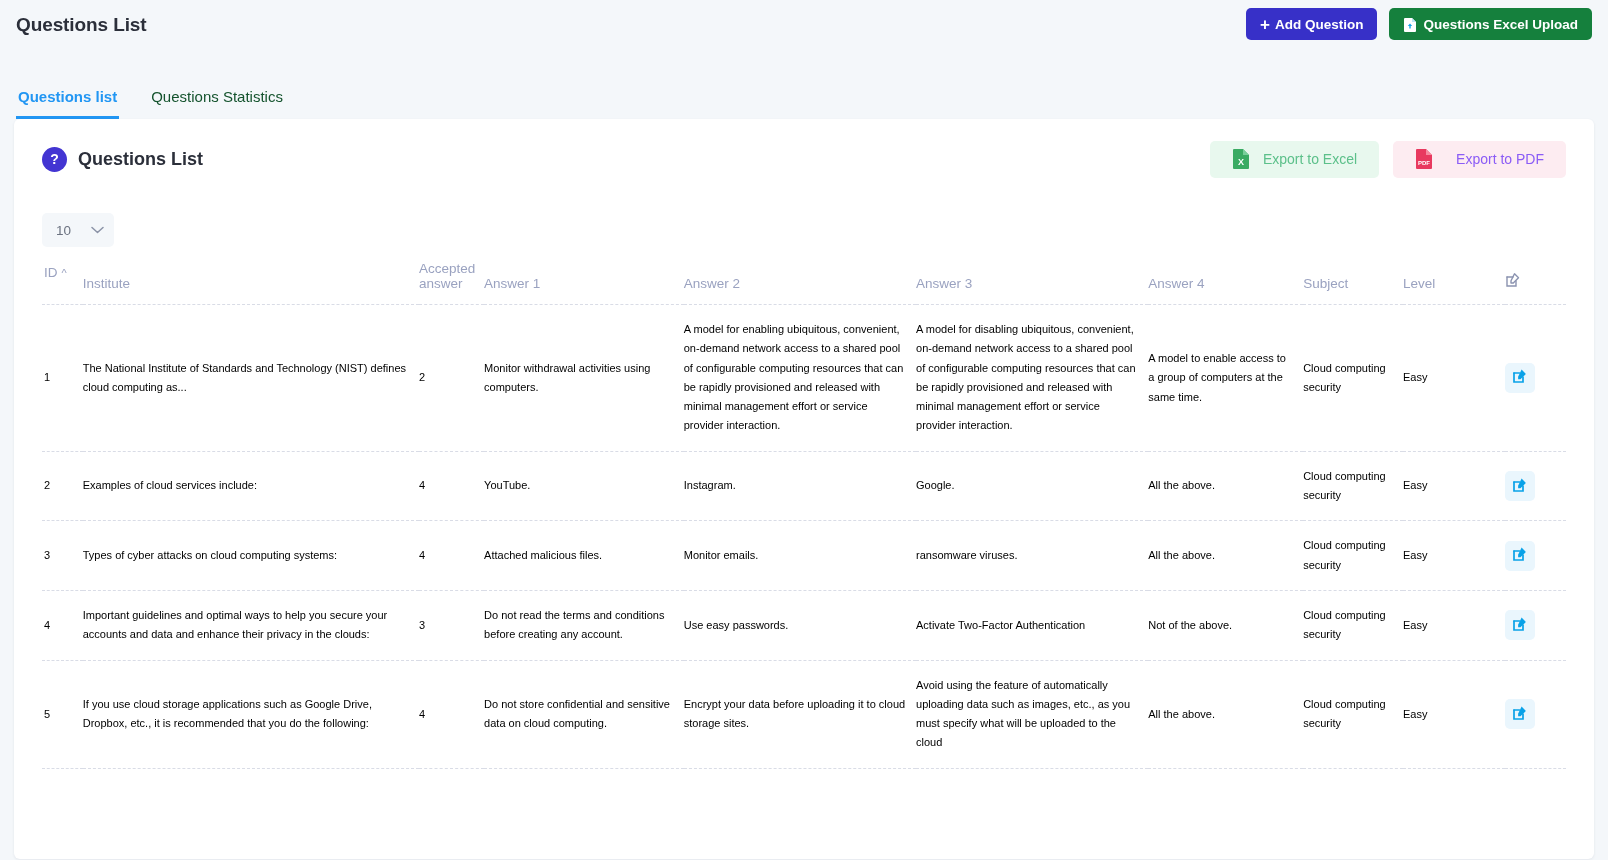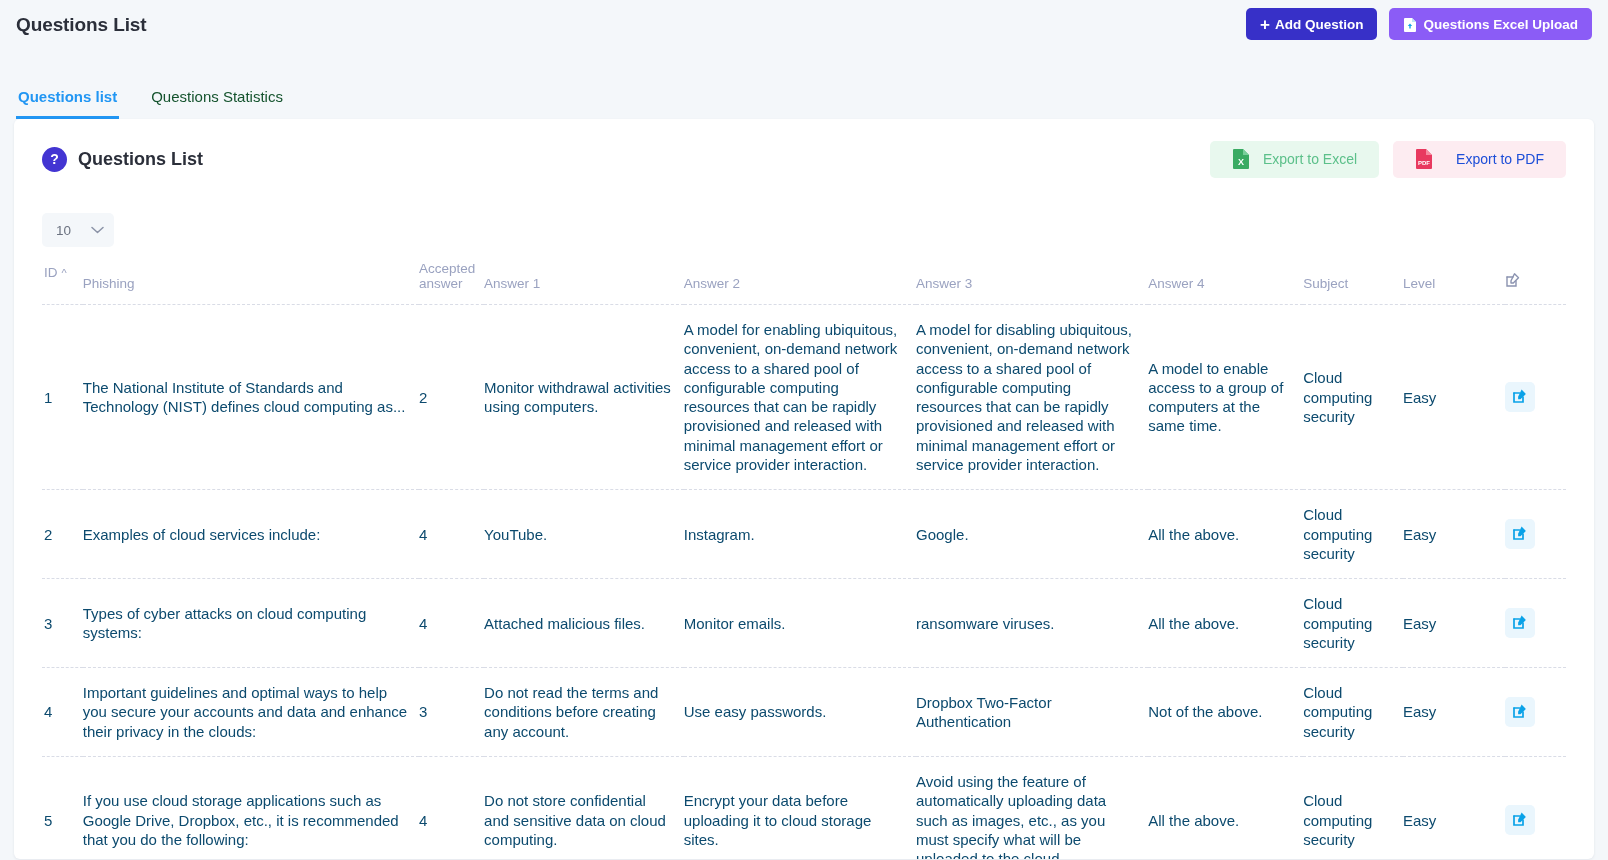--- a/index.html
+++ b/index.html
@@ -42,21 +42,21 @@
     padding: 0 14px;
     height: 32px;
     display: flex;
     align-items: center;
     gap: 4px;
     cursor: pointer;
     white-space: nowrap;
     font-family: "Liberation Sans", sans-serif;
   }
   .btn-add { background: #3730c8; }
-  .btn-upload { background: #8b5cf6; }
+  .btn-upload { background: #15803d; }
   .plus-icon {
     font-size: 17px;
     font-weight: bold;
     line-height: 1;
     margin-right: 1px;
   }
   .file-icon { display: inline-flex; align-items: center; margin-right: 2px; }
 
   
   .tabbar {
@@ -128,21 +128,21 @@
     gap: 14px;
     border: none;
     border-radius: 5px;
     height: 37px;
     padding: 0 22px;
     font-size: 14px;
     cursor: pointer;
     font-family: "Liberation Sans", sans-serif;
   }
   .export-excel { background: #e8f8ee; color: #5cc08a; }
-  .export-pdf { background: #fdecf1; color: #1d4ed8; gap: 24px; }
+  .export-pdf { background: #fdecf1; color: #8b5cf6; gap: 24px; }
   .xl-icon, .pdf-icon { display: inline-flex; }
 
   
   .controls {
     display: flex;
     align-items: center;
     justify-content: flex-start;
     height: 62px;
   }
   .page-select {
@@ -182,22 +182,22 @@
     vertical-align: bottom;
     font-size: 13.5px;
     font-weight: normal;
     color: #9aa2c0;
     padding: 0 10px 13px 0;
     border-bottom: 1px dashed #d9dce6;
   }
   table.qtable thead th.th-id { padding-left: 2px; vertical-align: top; padding-top: 4px; }
   .sort-caret { font-size: 11px; margin-left: 4px; color: #9aa2c0; }
   table.qtable tbody td {
-    font-size: 15px;
-    color: #0c4a6e;
+    font-size: 11px;
+    color: #000000;
     line-height: 19.3px;
     padding: 15px 10px 15px 0;
     border-bottom: 1px dashed #d9dce6;
     vertical-align: middle;
   }
   table.qtable tbody td.td-id { padding-left: 2px; }
   td.td-action { text-align: left; padding-right: 0; }
   .edit-btn {
     width: 30px; height: 30px;
     border-radius: 5px;
@@ -301,21 +301,21 @@
         <col class="c-a2">
       <col class="c-a3">
         <col class="c-a4">
         <col class="c-sub">
         <col class="c-lvl">
         <col class="c-act">
     </colgroup>
     <thead>
       <tr>
         <th class="th-id"><span>ID</span><span class="sort-caret">^</span></th>
-        <th>Phishing</th>
+        <th>Institute</th>
         <th>Accepted answer</th>
         <th>Answer 1</th>
         <th>Answer 2</th>
         <th>Answer 3</th>
         <th>Answer 4</th>
         <th>Subject</th>
         <th>Level</th>
         <th>
           <span class="header-edit-icon">
             <svg width="16" height="16" viewBox="0 0 16 16">
@@ -381,21 +381,21 @@
                   <path d="M9.6 1.6 l4.3 4.3 -5.4 5.4 H6.1 V8.7 z" fill="#0aa2e8"></path>
                 </svg></span>
             </button></td>
         </tr>
         <tr>
           <td class="td-id">4</td>
           <td>Important guidelines and optimal ways to help you secure your accounts and data and enhance their privacy in the clouds:</td>
           <td>3</td>
           <td>Do not read the terms and conditions before creating any account.</td>
           <td>Use easy passwords.</td>
-          <td>Dropbox Two-Factor Authentication</td>
+          <td>Activate Two-Factor Authentication</td>
           <td>Not of the above.</td>
           <td>Cloud computing security</td>
           <td>Easy</td>
           <td class="td-action"><button class="edit-btn">
               <span><svg width="16" height="16" viewBox="0 0 16 16">
                   <path d="M2 5 v9 h9 V9" fill="none" stroke="#0aa2e8" stroke-width="1.7" stroke-linecap="round"></path>
                   <path d="M2 5 h5.5" fill="none" stroke="#0aa2e8" stroke-width="1.7" stroke-linecap="round"></path>
                   <path d="M9.6 1.6 l4.3 4.3 -5.4 5.4 H6.1 V8.7 z" fill="#0aa2e8"></path>
                 </svg></span>
             </button></td>

